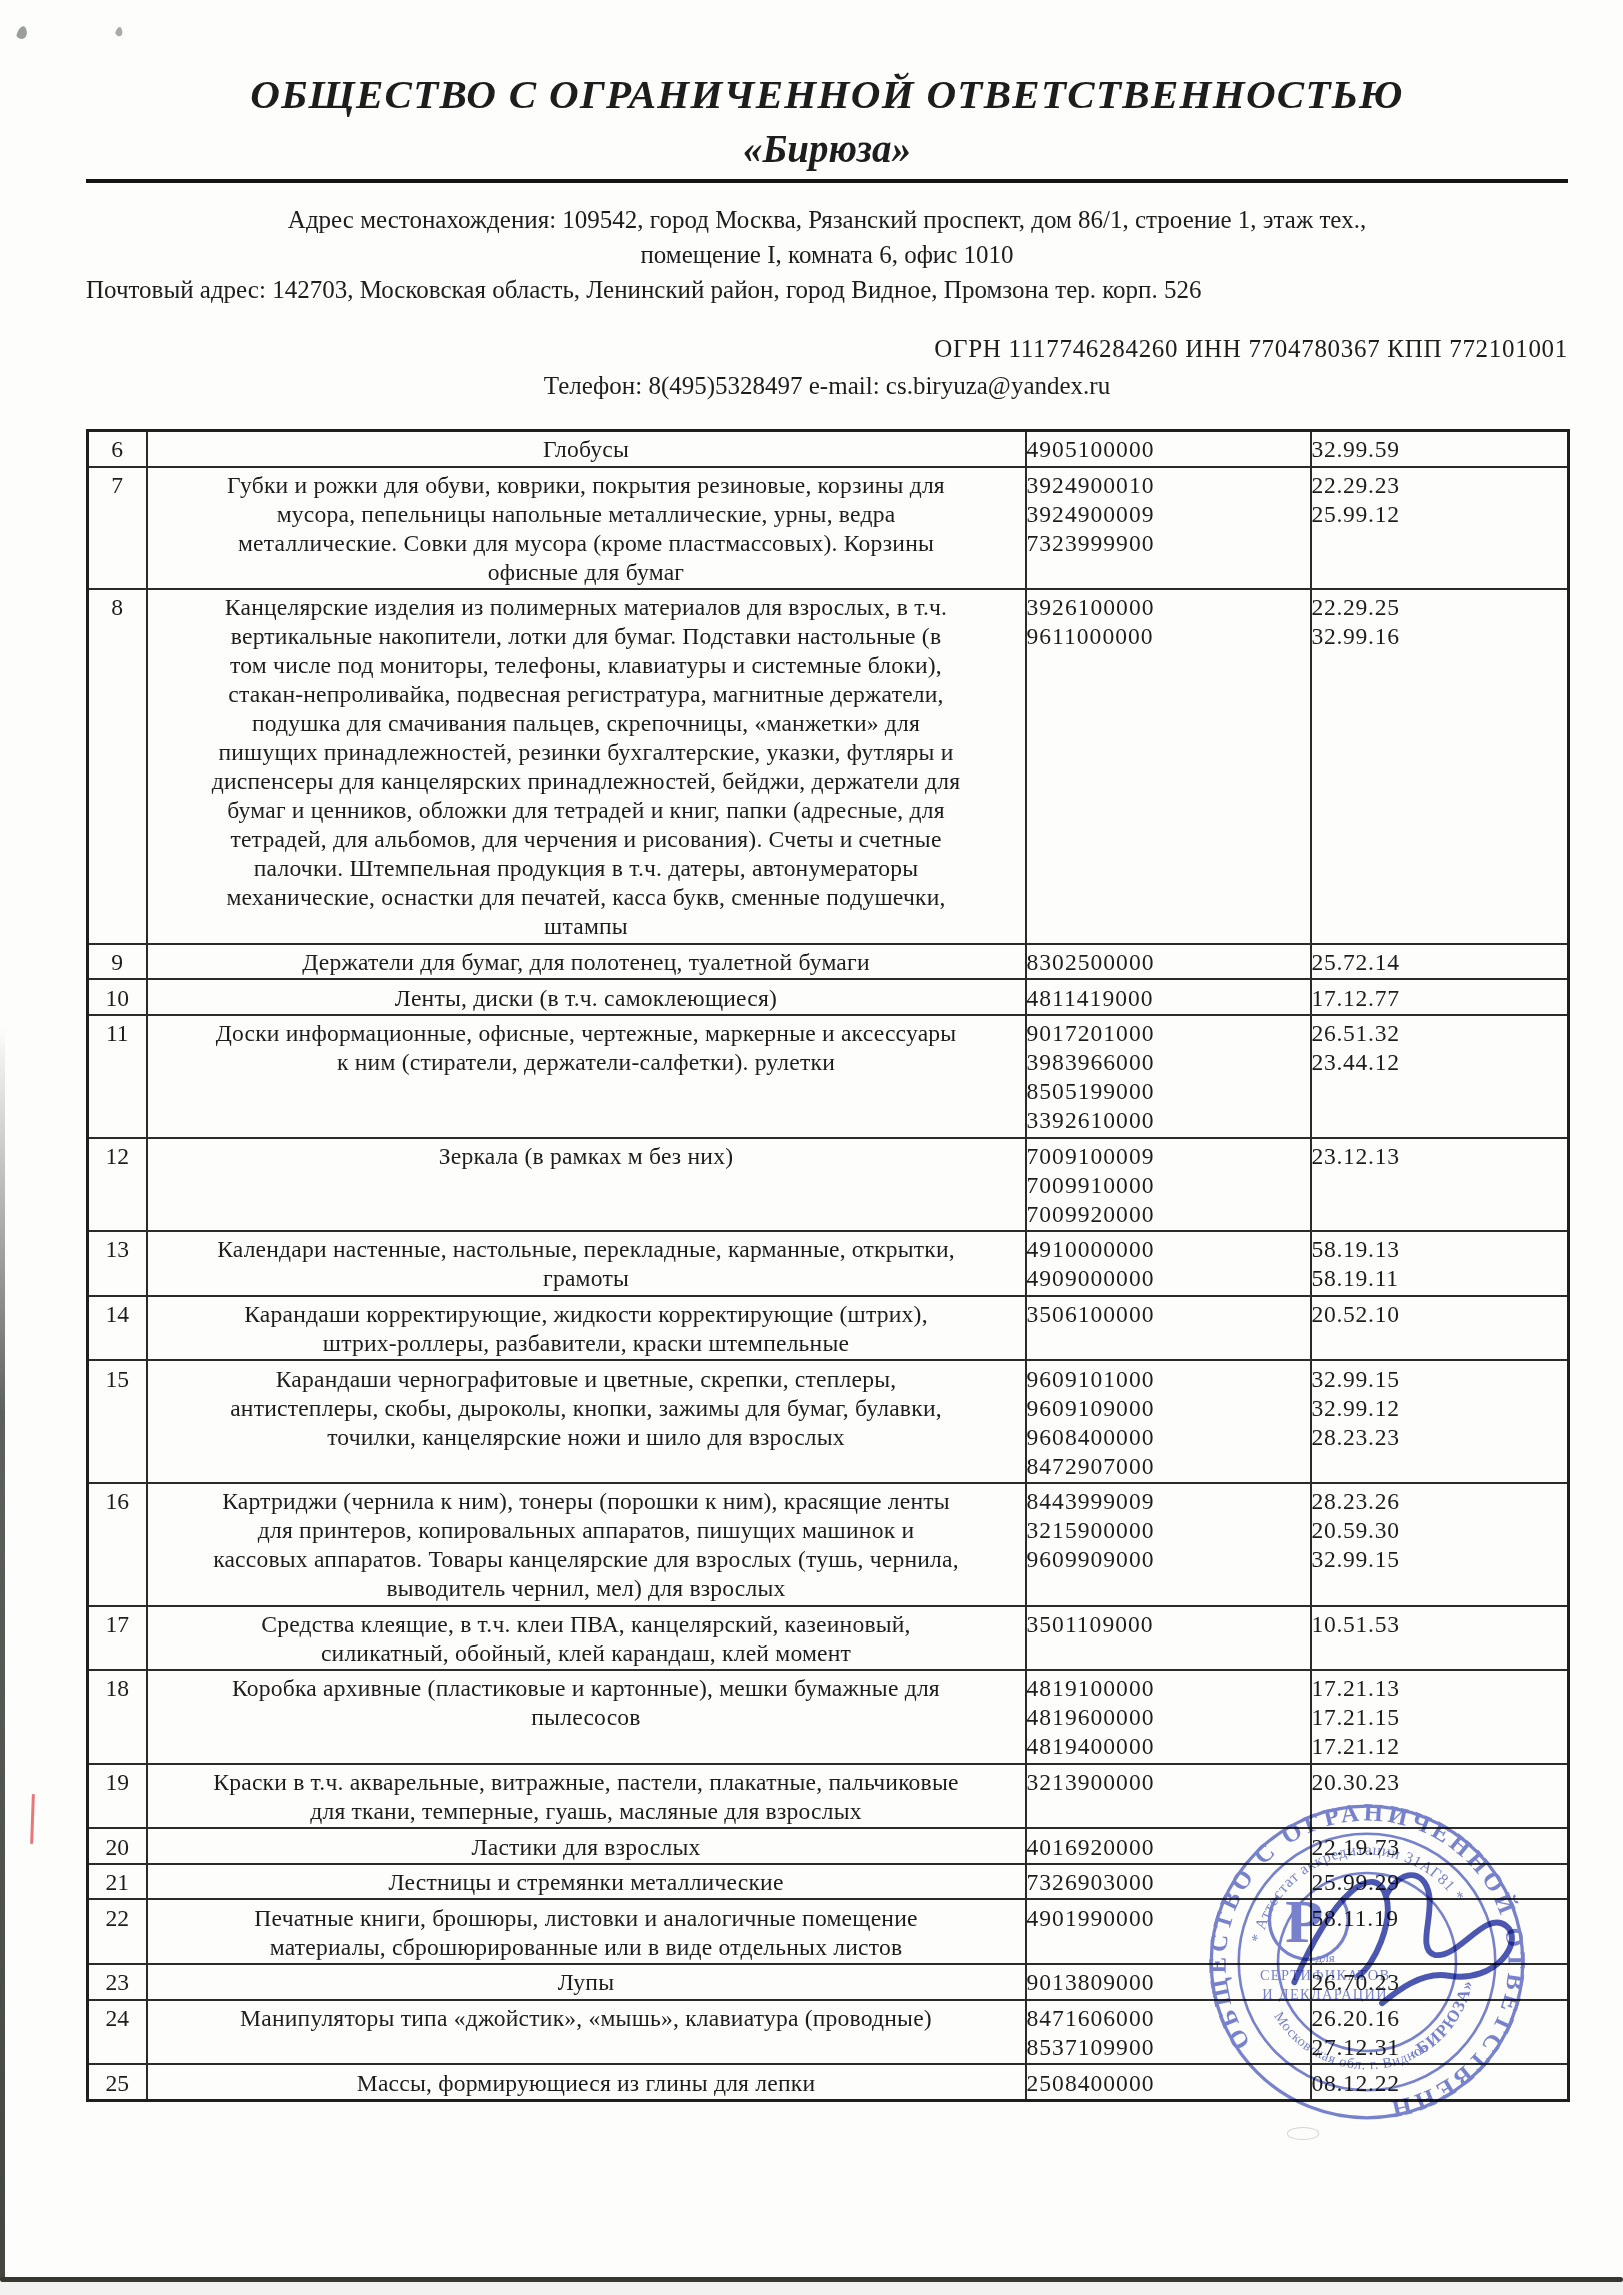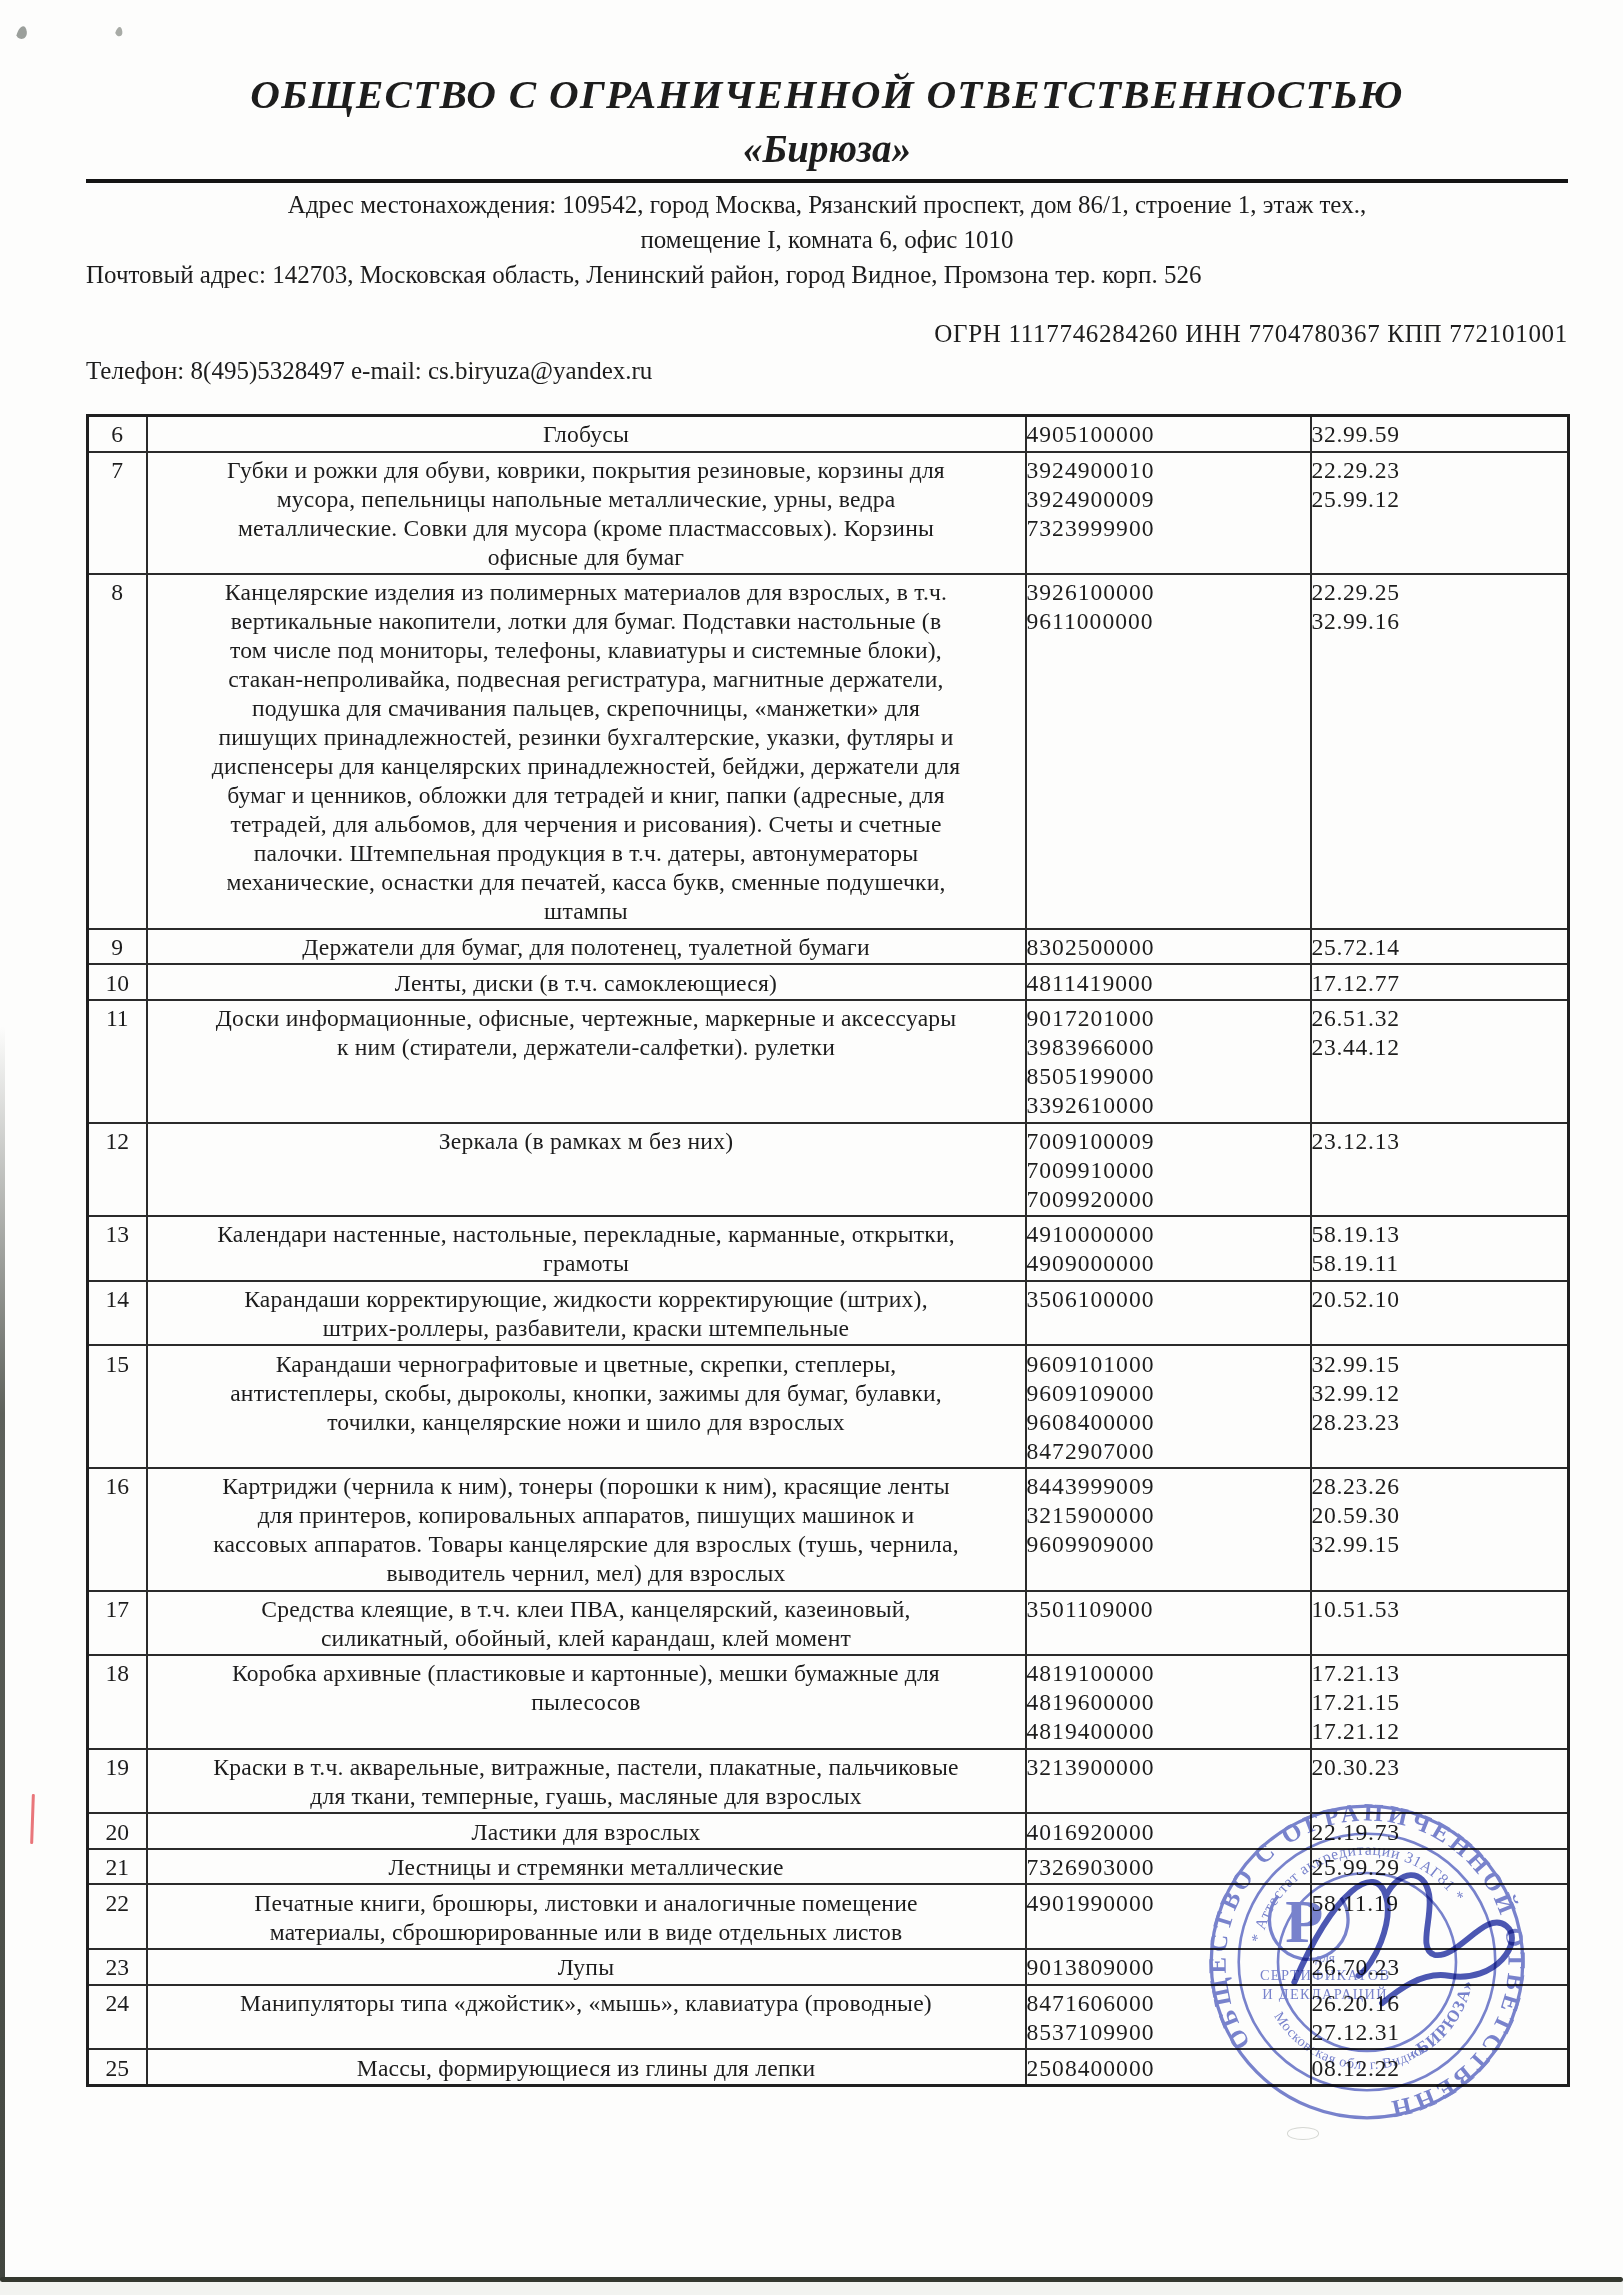--- a/index.html
+++ b/index.html
@@ -4,25 +4,25 @@
 <style>
   html,body{margin:0;padding:0;background:#ffffff;}
   .page{
     position:relative;width:1623px;height:2295px;background:#fdfdfc;overflow:hidden;
     font-family:Liberation Serif, serif;color:#1d1d1d;
   }
   .content{position:absolute;left:86px;top:72px;width:1482px;}
   .title1{font-size:41px;font-weight:bold;font-style:italic;text-align:center;letter-spacing:1.3px;line-height:1.12;}
   .title2{font-size:39px;font-weight:bold;font-style:italic;text-align:center;margin-top:7.9px;}
   .rule{height:4.6px;background:#141414;margin-top:7.9px;}
-  .addr{font-size:25px;line-height:35px;text-align:center;margin-top:4px;}
+  .addr{font-size:25px;line-height:35px;text-align:center;margin-top:19px;}
   .addr div{min-height:35px;}
   .postal{font-size:25px;line-height:35px;text-align:left;}
   .reg{font-size:25px;text-align:right;margin-top:27.5px;letter-spacing:0.7px;}
-  .phone{font-size:25px;text-align:left;margin-top:9.2px;}
+  .phone{font-size:25px;text-align:center;margin-top:9.2px;}
   table.goods{border-collapse:collapse;table-layout:fixed;width:1480px;margin-top:29px;border:3.3px solid #1f1f1f;}
   table.goods td{
     border:2px solid #2b2b2b;border-top-width:2.6px;border-bottom-width:2.6px;
     vertical-align:top;padding:3.3px 0 1.3px;font-size:23.6px;line-height:29px;
   }
   td.c-num{text-align:center;}
   td.c-desc{padding-left:19.6px;padding-right:11.8px;letter-spacing:0.2px;text-align:center;}
   td.c-code{padding-left:23.6px;letter-spacing:1px;}
   td.c-okpd{padding-left:26px;letter-spacing:0.7px;}
   td div{min-height:29px;}

